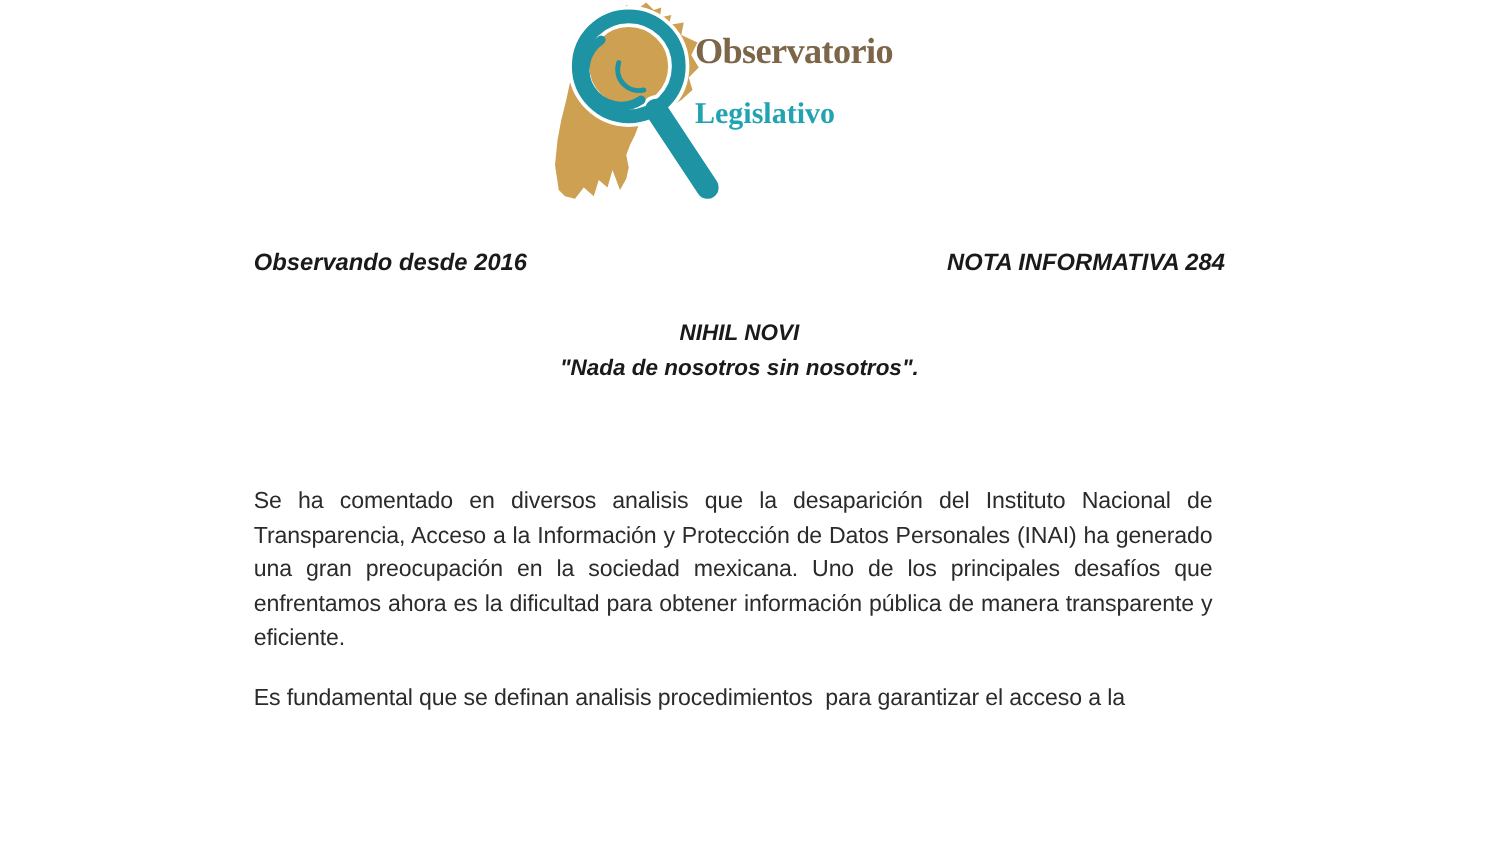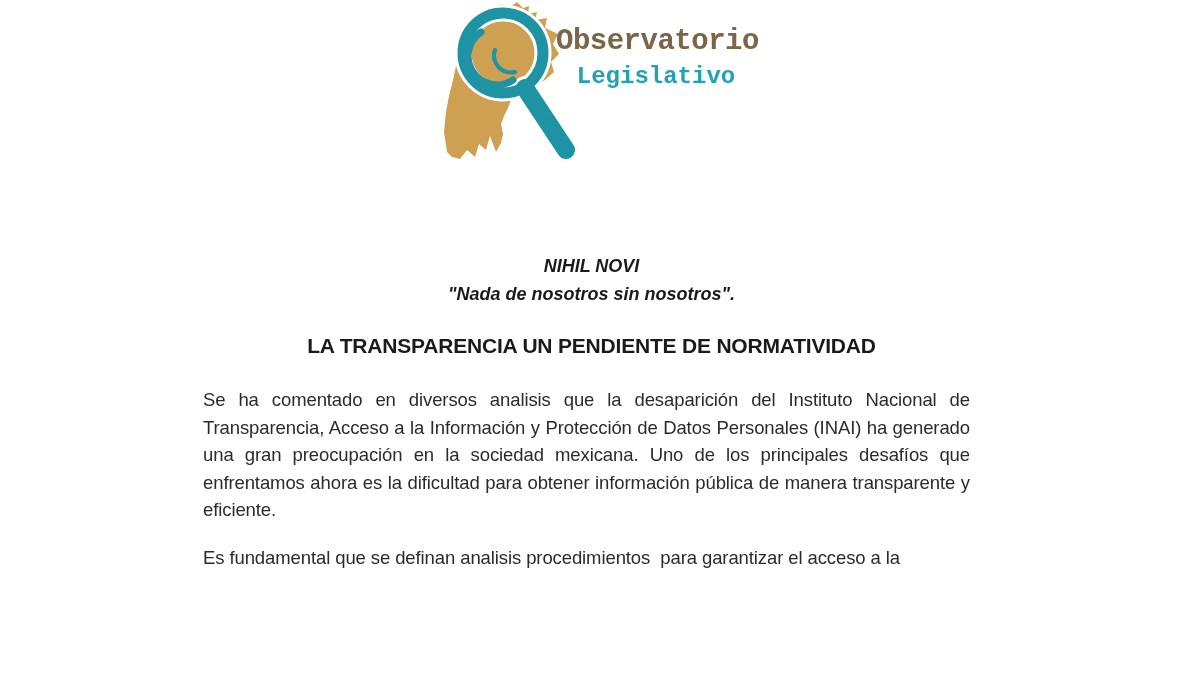--- a/index.html
+++ b/index.html
@@ -13,24 +13,24 @@
 
   
   .logo-block { position:absolute; left:425px; top:0; width:370px; height:170px; }
   .logo-graphic { position:absolute; left:0; top:0; }
   .map-shape { fill:var(--map_tan,#CDA052); }
   .mag-stroke { stroke:var(--teal,#1D93A3); fill:none; }
   .white-under { stroke:#ffffff; fill:none; }
 
   .logo-text {
     position:absolute; left:131px; top:26px; width:200px;
-    text-align:center; font-family:Liberation Mono, monospace; font-weight:bold;
+    text-align:left; font-family:Liberation Serif, serif; font-weight:bold;
   }
   .org-name { font-size:29px; line-height:31px; color:var(--org_brown,#7C6548); letter-spacing:-0.5px; }
-  .org-sub  { margin-top:7px; font-size:24px; line-height:26px; color:var(--sub_teal,#21A3B2); }
+  .org-sub  { margin-top:21px; font-size:24px; line-height:26px; color:var(--sub_teal,#21A3B2); }
 
   
   .meta-row {
     position:absolute; top:197px; left:203px; right:220px;
     display:flex; justify-content:space-between;
     font-size:19px; line-height:28px; font-weight:bold; font-style:italic;
     color:var(--text_dark,#1a1a1a);
   }
 
   
@@ -80,26 +80,29 @@
         <path class="mag-stroke" d="M 70 50 A 17 17 0 0 0 90 72" stroke-width="4" stroke-linecap="round"></path>
         <line class="mag-stroke" x1="100" y1="88" x2="141" y2="150" stroke-width="18" stroke-linecap="round"></line>
       </g>
     </svg>
     <div class="logo-text">
       <div class="org-name">Observatorio</div>
       <div class="org-sub">Legislativo</div>
     </div>
   </header>
 
+  <div class="meta-row">
+    <span class="meta-left">Observando desde 2016</span>
+    <span class="meta-right">NOTA INFORMATIVA 284</span>
+  </div>
 
   <div class="motto">
     <div>NIHIL NOVI</div>
     <div>"Nada de nosotros sin nosotros".</div>
   </div>
 
-  <h1 class="title">LA TRANSPARENCIA UN PENDIENTE DE NORMATIVIDAD</h1>
 
   <main class="body-text">
     <p>Se ha comentado en diversos analisis que la desaparición del Instituto Nacional de Transparencia, Acceso a la Información y Protección de Datos Personales (INAI) ha generado una gran preocupación en la sociedad mexicana. Uno de los principales desafíos que enfrentamos ahora es la dificultad para obtener información pública de manera transparente y eficiente.</p>
     <p>Es fundamental que se definan analisis procedimientos  para garantizar el acceso a la</p>
   </main>
 
 </div>
 
 </body></html>

